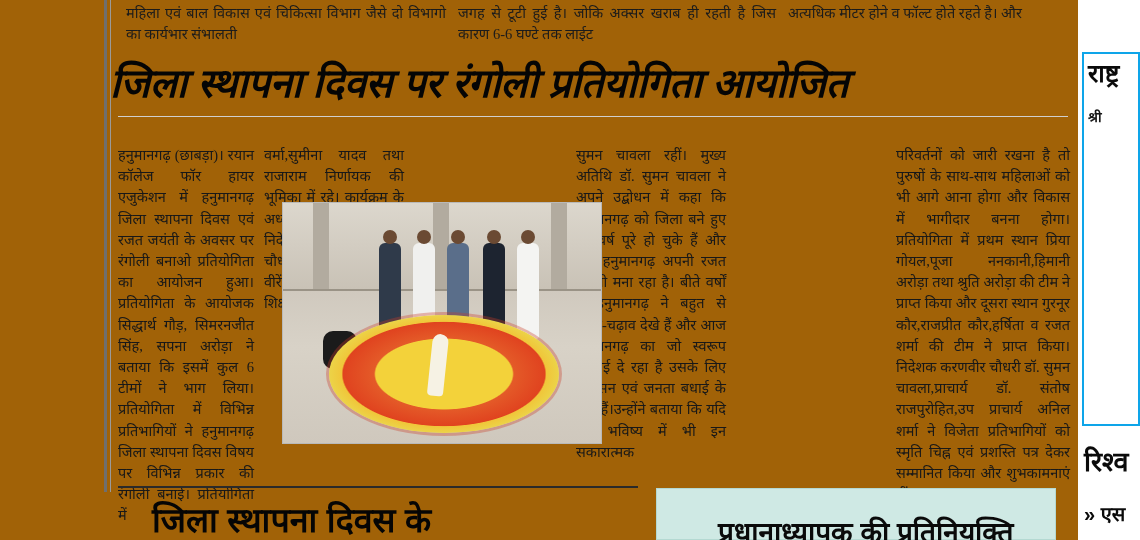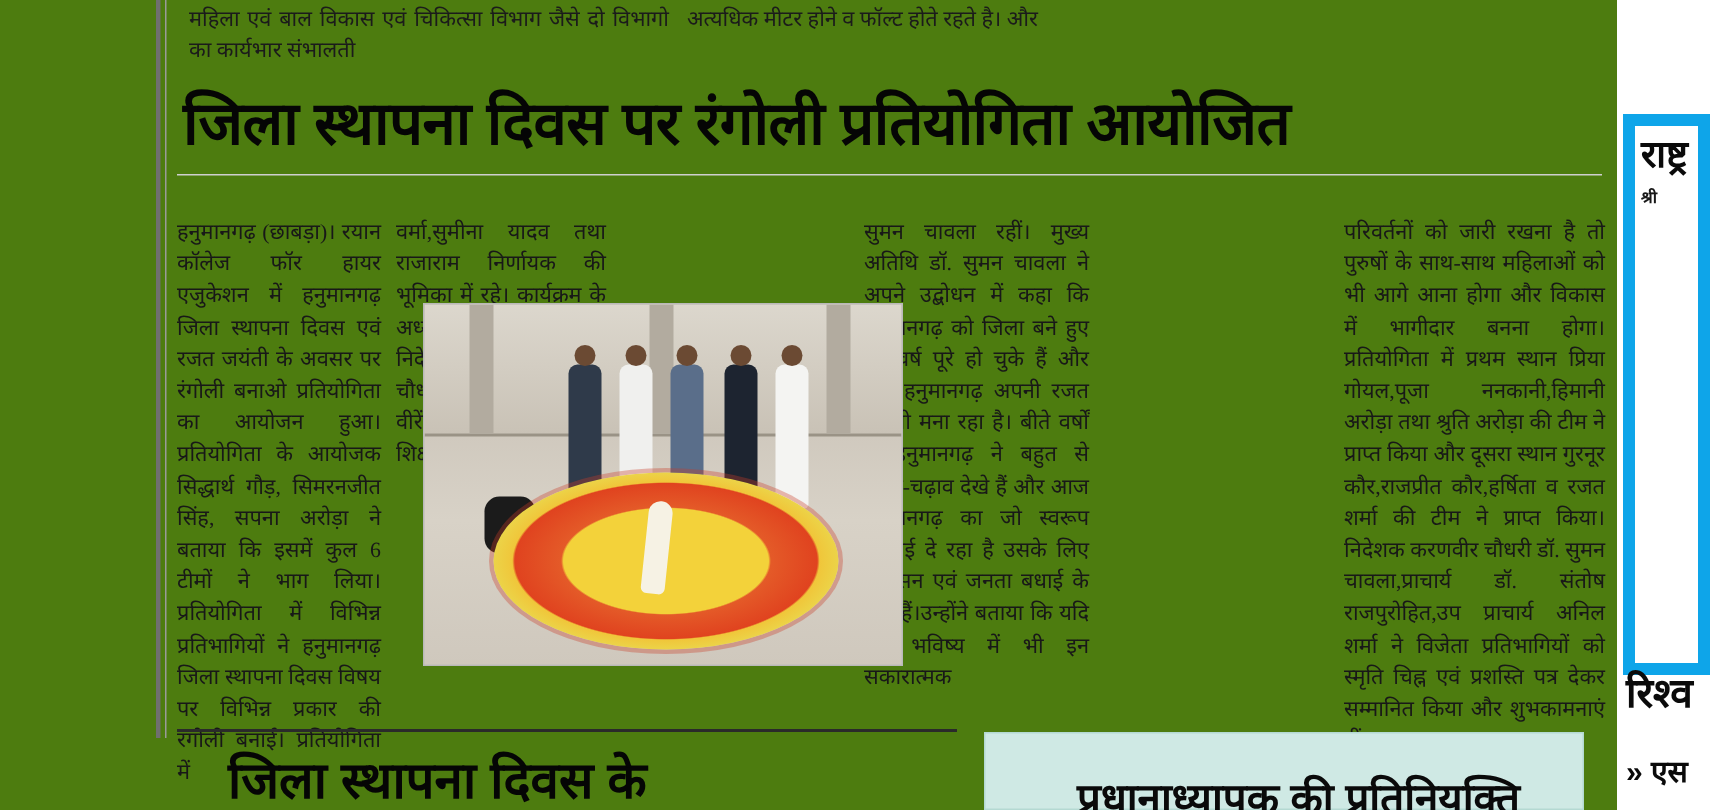--- a/index.html
+++ b/index.html
@@ -11,21 +11,21 @@
     width: 1140px;
     height: 540px;
     overflow: hidden;
     font-family: "Liberation Serif", serif;
     color: #1a1a1a;
   }
   .page {
     position: relative;
     width: 1140px;
     height: 540px;
-    background: #4d7c0f;
+    background: #a16207;
   }
 
   
   .top-strip {
     position: absolute;
     left: 0; top: 0;
     width: 1140px;
     height: 48px;
     display: flex;
   }
@@ -52,23 +52,24 @@
   .left-rule2 {
     position: absolute;
     left: 110px; top: 0;
     width: 1px; height: 492px;
     background: #9a9a9a;
   }
 
   
   .headline-wrap {
     position: absolute;
-    left: 122px; top: 58px;
+    left: 110px; top: 58px;
     width: 952px;
     height: 52px;
+    font-style: italic;
   }
   .headline {
     font-family: "Liberation Sans", sans-serif;
     font-weight: bold;
     font-size: 40px;
     line-height: 50px;
     letter-spacing: -0.4px;
     color: #050505;
     white-space: nowrap;
   }
@@ -159,38 +160,38 @@
 
   
   .right-rail {
     position: absolute;
     left: 1078px; top: 0;
     width: 62px; height: 540px;
     background: #ffffff;
   }
   .rail-box {
     position: absolute;
-    left: 1082px; top: 76px;
+    left: 1082px; top: 52px;
     width: 58px; height: 374px;
-    border: 8px solid #0ea5e9;
+    border: 2px solid #0ea5e9;
     box-sizing: border-box;
     padding: 4px 4px 0 4px;
     overflow: hidden;
   }
   .rail-head {
     font-family: "Liberation Sans", sans-serif;
     font-weight: bold;
     font-size: 25px;
     line-height: 30px;
     color: #0a0a0a;
     white-space: nowrap;
   }
   .rail-text {
-    margin-top: 4px;
-    font-size: 11px;
+    margin-top: 20px;
+    font-size: 14px;
     line-height: 20.5px;
     color: #181818;
     text-align: justify;
   }
   .rail-bottom-head {
     position: absolute;
     left: 1084px; top: 442px;
     font-family: Liberation Serif, serif;
     font-weight: bold;
     font-size: 27px;
@@ -246,20 +247,23 @@
 </head>
 <body>
 
 <div class="page">
 
   <div class="top-strip">
     <div class="top-col c1">
       <p>महिला एवं बाल विकास एवं चिकित्सा विभाग जैसे दो विभागो का कार्यभार संभालती</p>
     </div>
     <div class="top-col c3">
+      <p>जगह से टूटी हुई है। जोकि अक्सर खराब ही रहती है जिस कारण 6-6 घण्टे तक लाईट</p>
+    </div>
+    <div class="top-col c3">
       <p>अत्यधिक मीटर होने व फॉल्ट होते रहते है। और</p>
     </div>
   </div>
 
   <div class="left-rule"></div>
   <div class="left-rule2"></div>
 
   <div class="headline-wrap">
     <div class="headline">जिला स्थापना दिवस पर रंगोली प्रतियोगिता आयोजित</div>
   </div>

